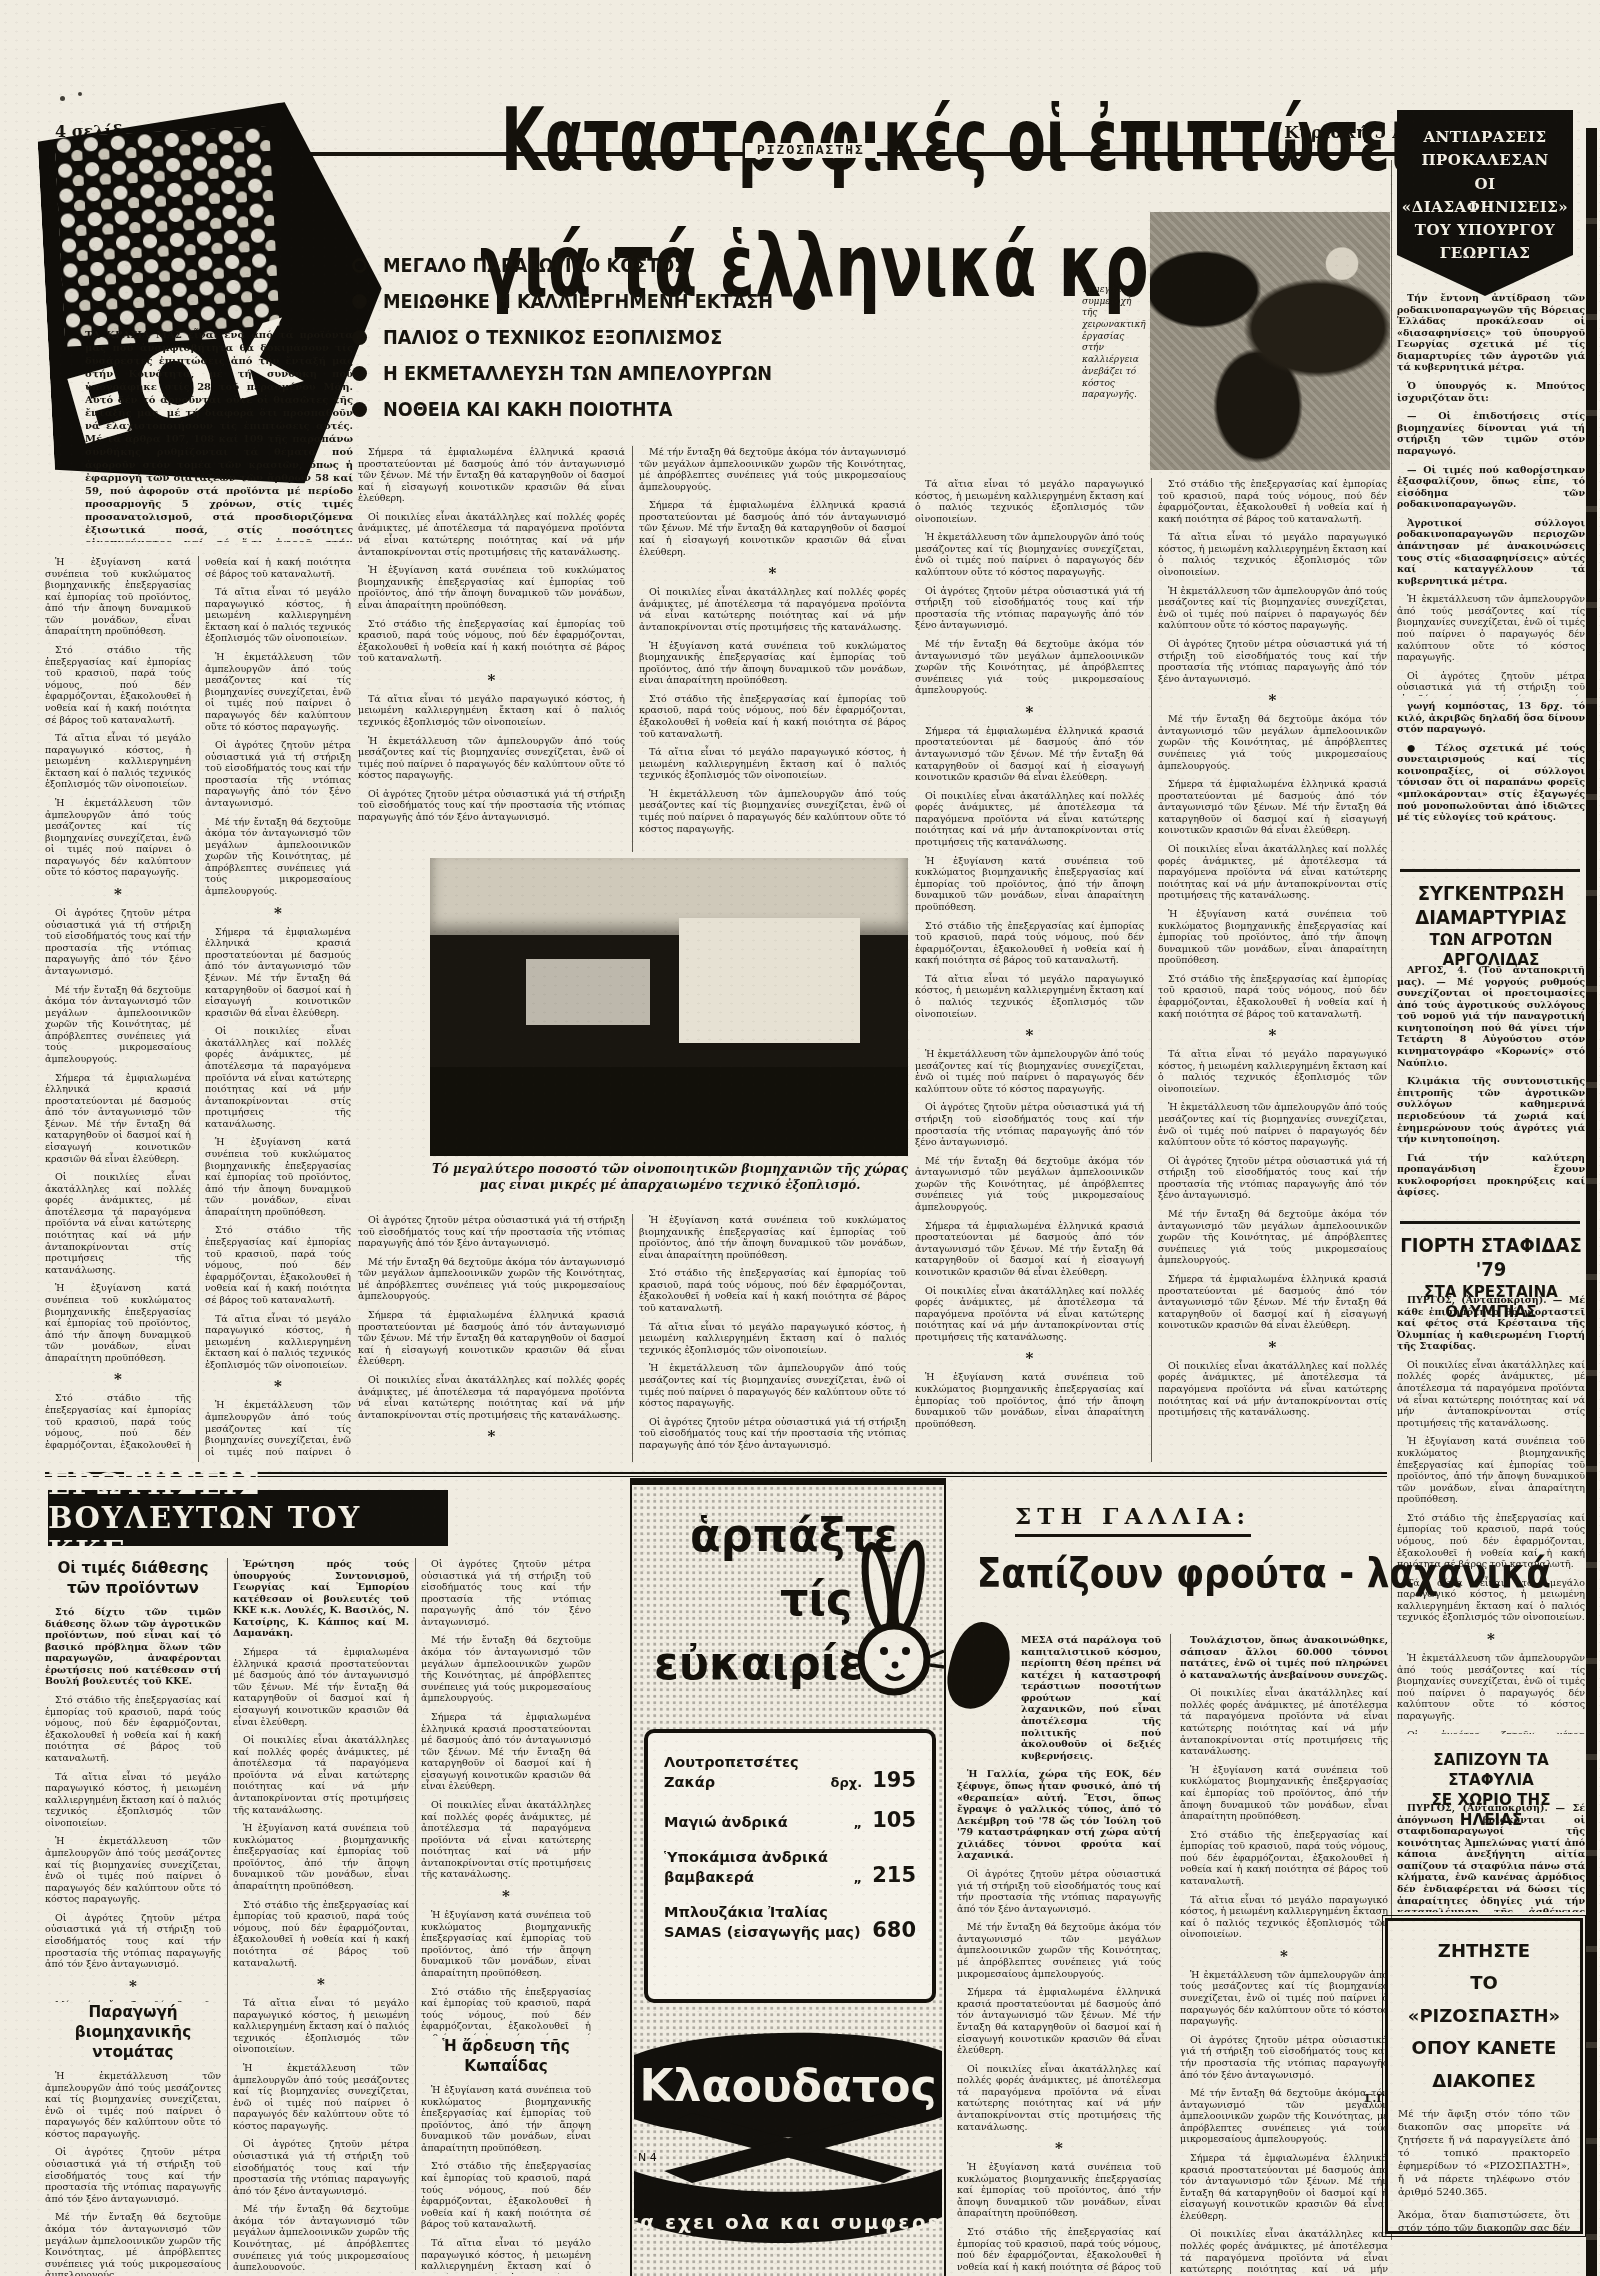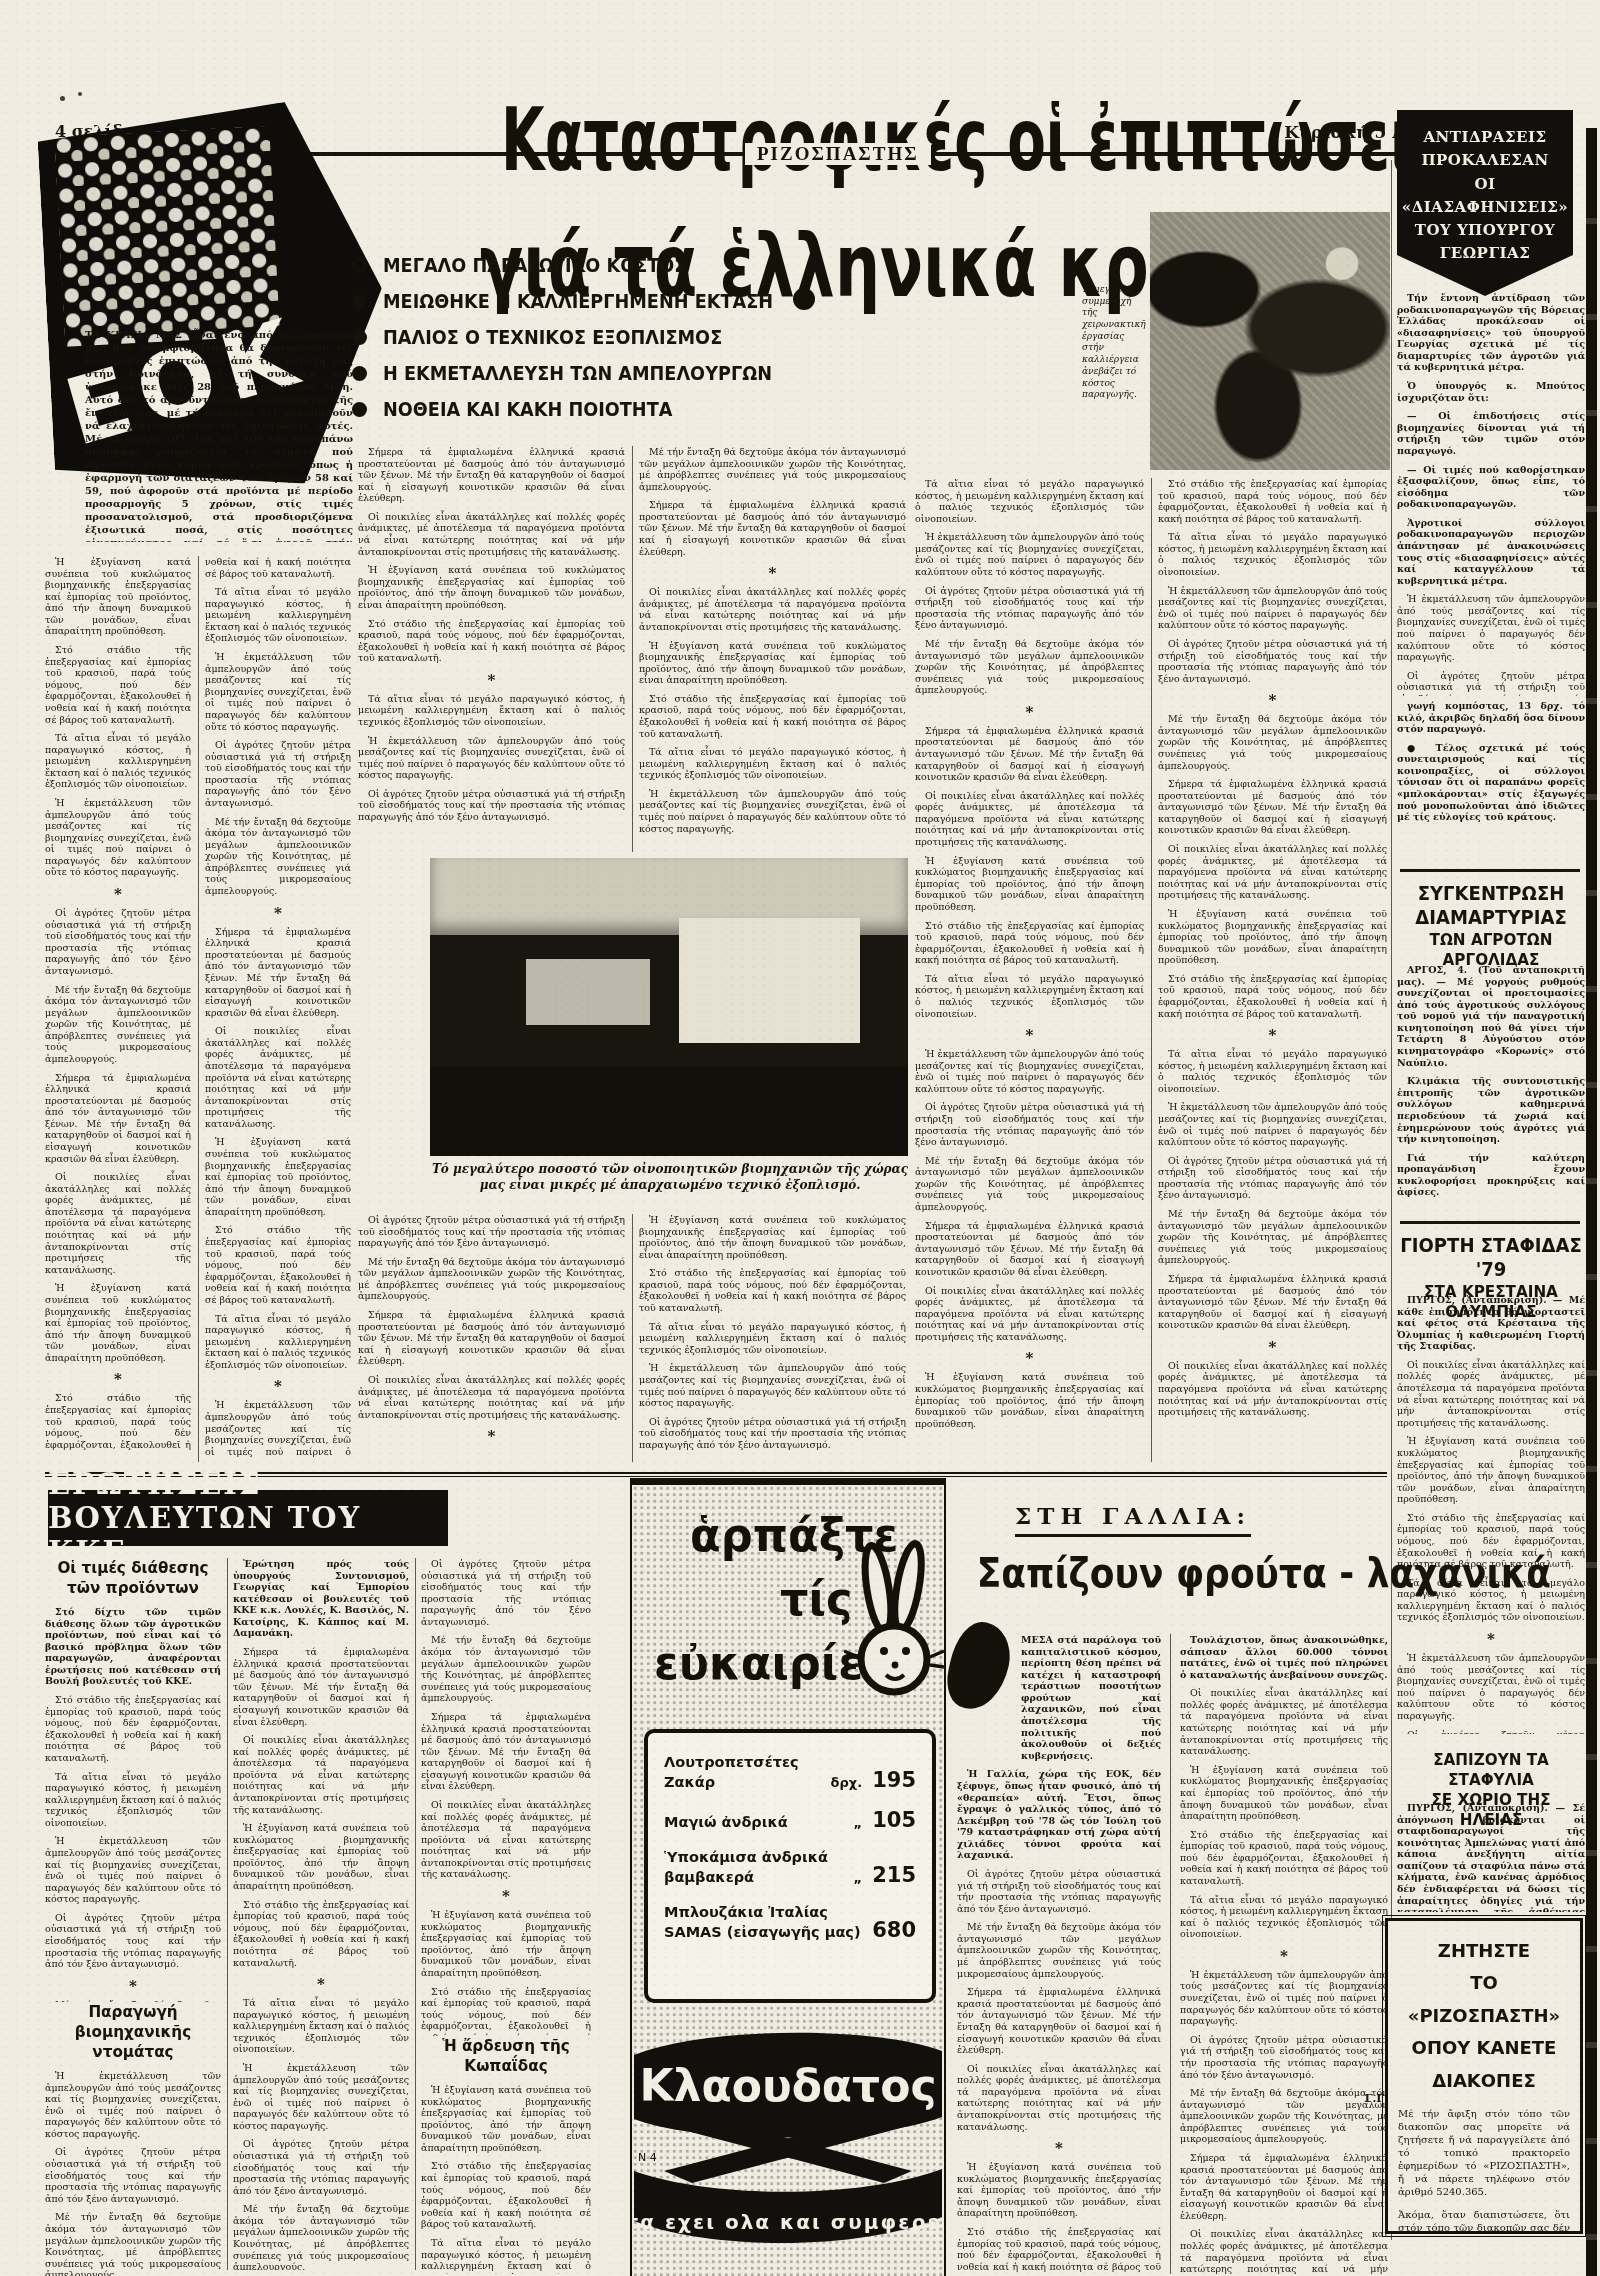--- a/index.html
+++ b/index.html
@@ -4,21 +4,21 @@
 <style>
   html,body{margin:0;padding:0;background:#c9c5b9;}
   .page{position:relative;width:1600px;height:2276px;background:#f0ece1;overflow:hidden;
         font-family:"DejaVu Serif",serif;color:#17140e;}
   .page::after{content:"";position:absolute;inset:0;pointer-events:none;
         background-image:radial-gradient(rgba(40,35,25,.05) 1px,transparent 1.4px);
         background-size:11px 9px;}
   .abs{position:absolute;}
   
   .edition{font-size:16px;font-weight:bold;}
-  .masthead{font-family:Liberation Serif, serif;font-weight:800;font-size:19px;letter-spacing:2px;
+  .masthead{font-family:Liberation Mono, monospace;font-weight:800;font-size:13px;letter-spacing:2px;
         background:#f0ece1;padding:0 12px;}
   .dateline{font-size:17px;font-weight:bold;}
   .rule-h{background:#17140e;}
   .rule-double{background:linear-gradient(#17140e 0 2px,transparent 2px 3.6px,#17140e 3.6px 5px);}
   .v-rule{width:1px;background:#5d594e;}
   
   .eok{background:#0f0d09;clip-path:polygon(0% 7%,74% 0%,100% 50%,74% 100%,0% 93%);
         transform:rotate(-3deg);}
   .grapes{position:absolute;left:5%;top:6%;width:64%;height:55%;opacity:.92;
         background-image:radial-gradient(circle at 9px 9px,#efebe0 0 6.5px,transparent 7.5px),

